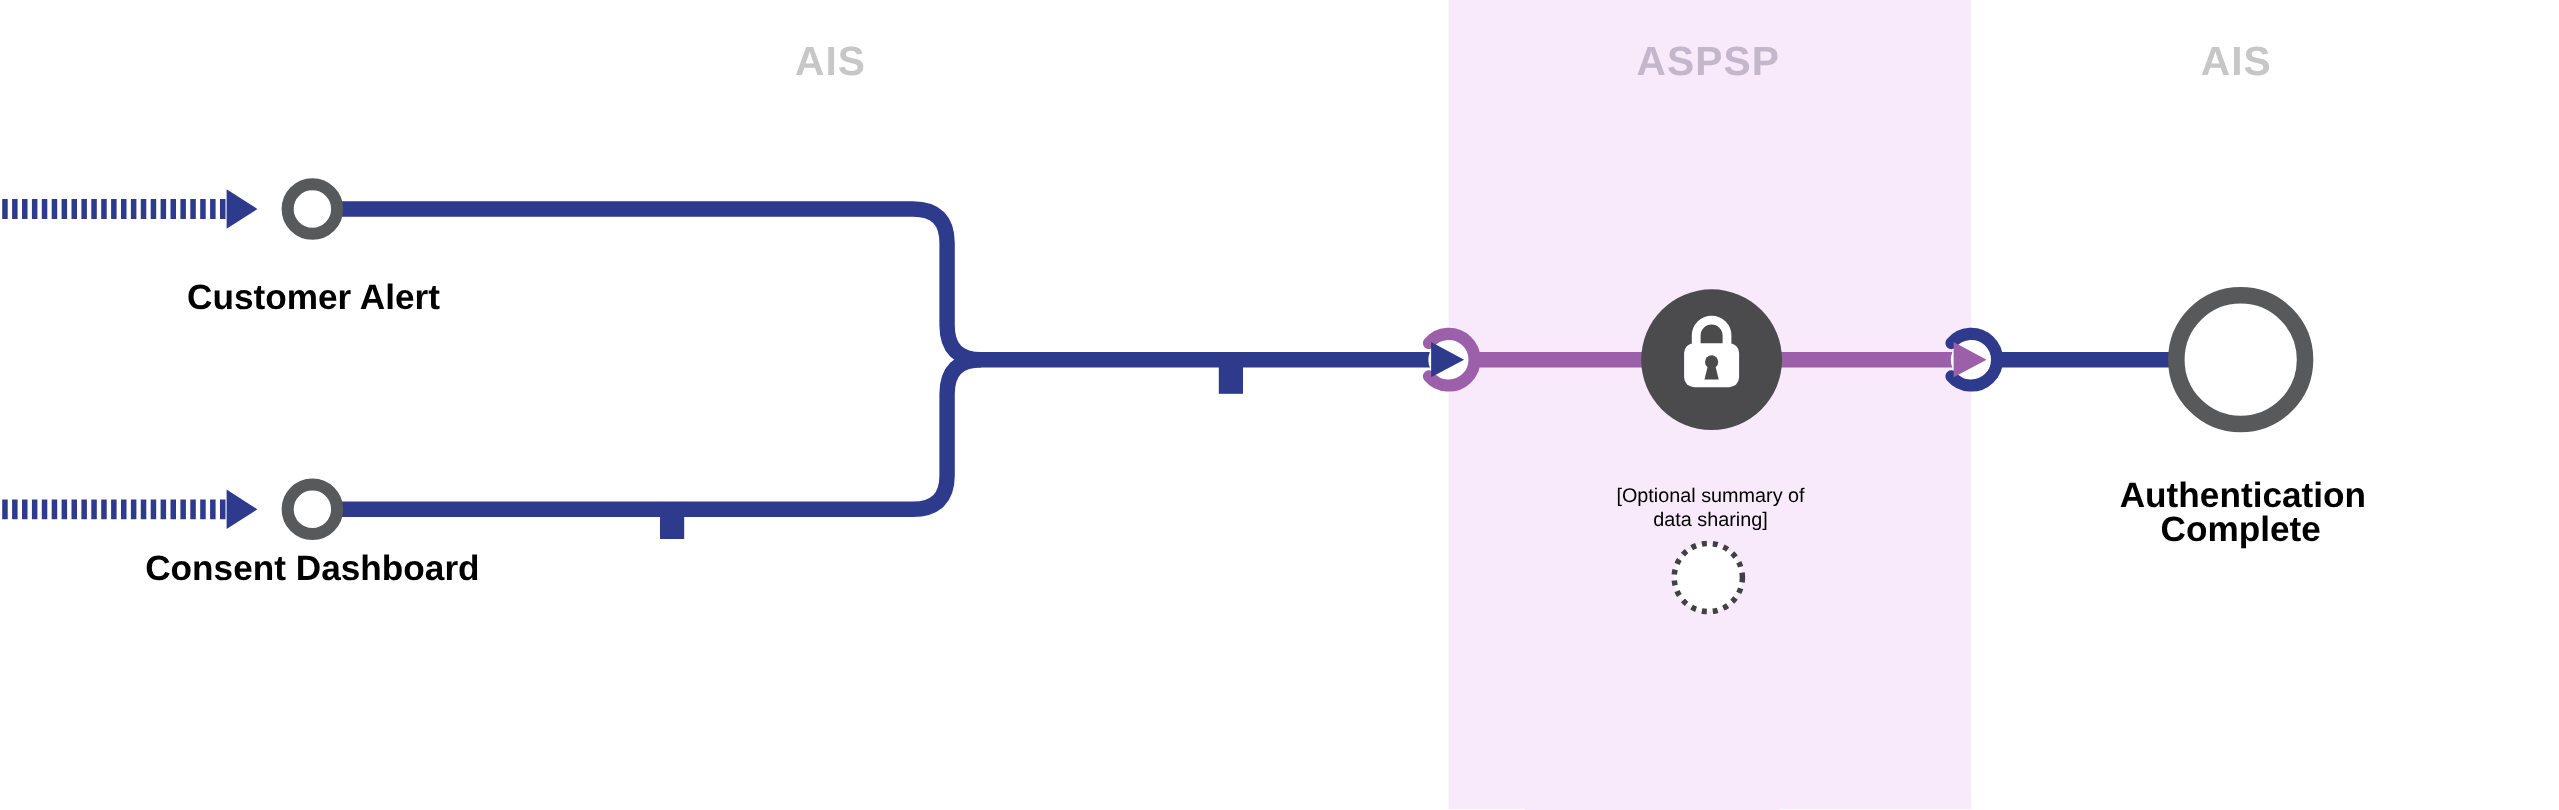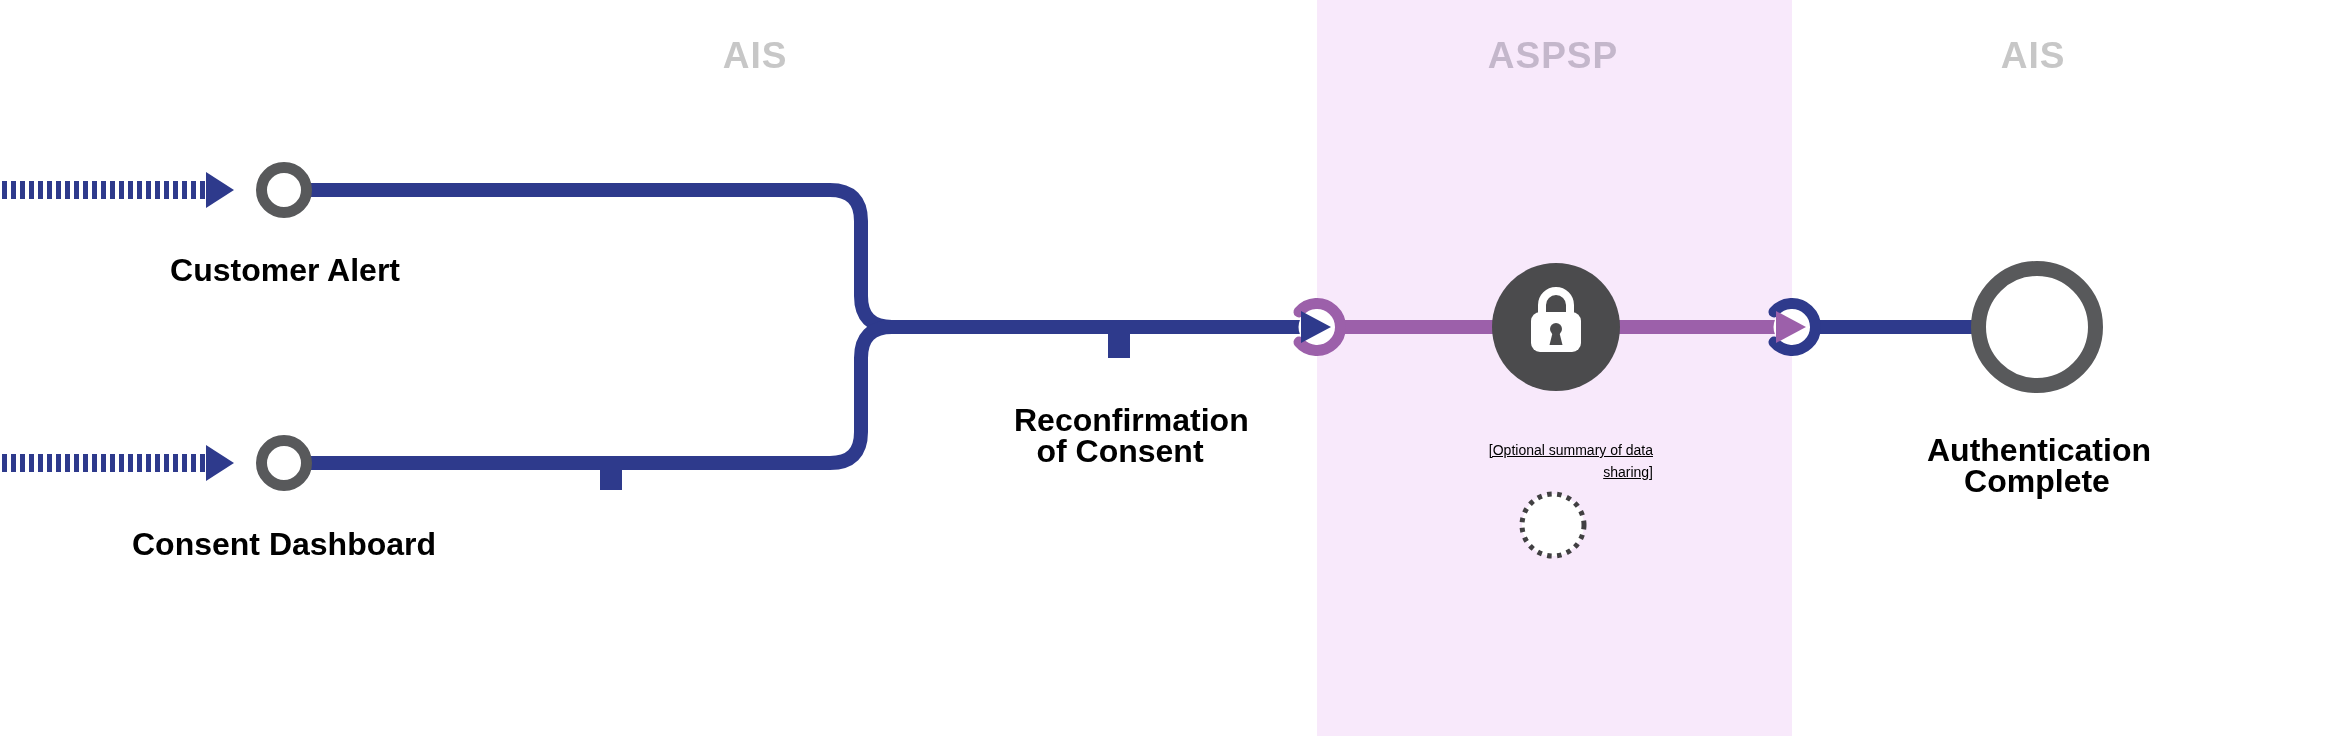--- a/index.html
+++ b/index.html
@@ -35,22 +35,22 @@
   }
   .lane-label.on-band{color:var(--c-aspsp-label);}
   .node-label{
     position:absolute;transform:translateX(-50%);
     font-weight:700;font-size:32px;line-height:31px;
     color:var(--c-text-black);text-align:center;white-space:nowrap;
   }
   .node-label.wrap{white-space:normal;}
   .note-label{
     position:absolute;transform:translateX(-50%);
-    font-weight:400;font-size:14px;line-height:22px;
-    color:var(--c-text-black);text-align:right;text-decoration:underline;
+    font-weight:400;font-size:18px;line-height:22px;
+    color:var(--c-text-black);text-align:center;
   }
 </style>
 </head>
 <body>
 
 <div class="canvas">
 
   <svg class="diagram-svg" width="2326" height="736" viewBox="0 0 2326 736">
 
     <rect class="band" x="1317" y="0" width="475" height="736"></rect>
@@ -102,18 +102,17 @@
     <circle class="dotted-circle" cx="1553" cy="525" r="31"></circle>
 
     <circle class="end-ring" cx="2037" cy="327" r="58.5"></circle>
   </svg>
 
   <div class="lane-label" style="left:755px;top:36px;">AIS</div>
   <div class="lane-label on-band" style="left:1553px;top:36px;text-align:center;">ASPSP</div>
   <div class="lane-label" style="left:2033px;top:36px;">AIS</div>
 
   <div class="node-label" style="left:285px;top:255px;">Customer Alert</div>
-  <div class="node-label" style="left:284px;top:529px;">Consent Dashboard</div>
-  <div class="node-label wrap" style="left:1120px;top:405px;width:212px;">Reconfirmation of Consent</div>
+  <div class="node-label" style="left:284px;top:501px;">Consent Dashboard</div>
   <div class="note-label" style="left:1555px;top:439px;width:196px;">[Optional summary of data sharing]</div>
   <div class="node-label wrap" style="left:2037px;top:435px;width:220px;">Authentication Complete</div>
 
 </div>
 
 </body></html>

